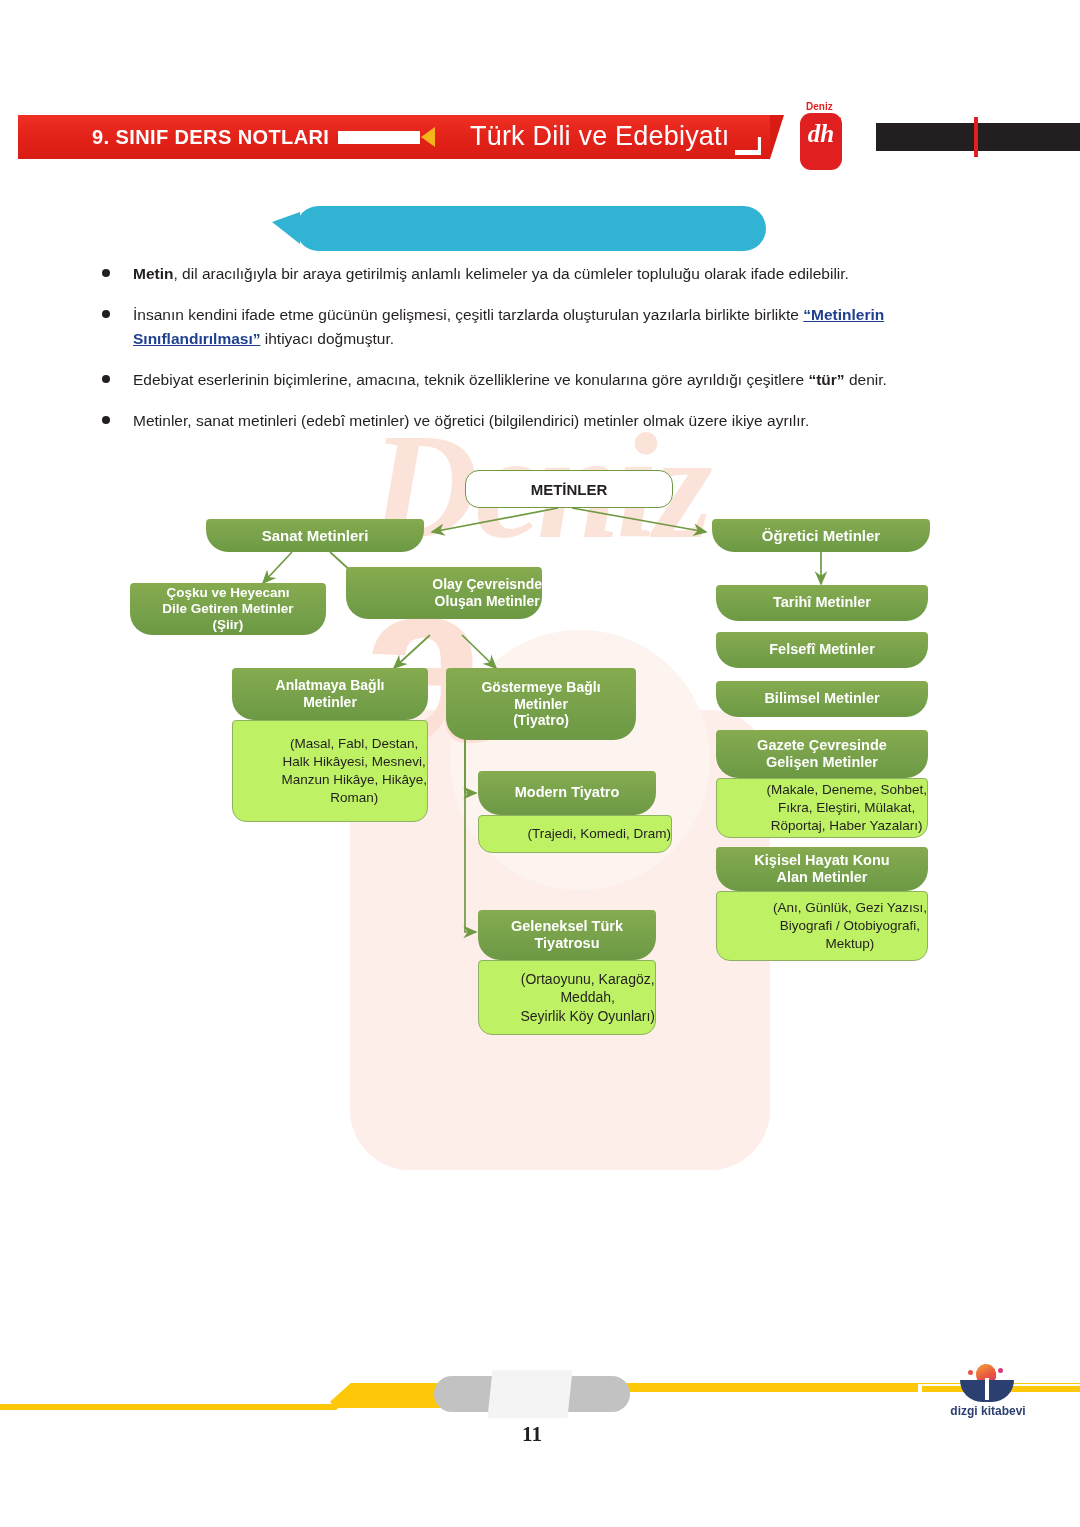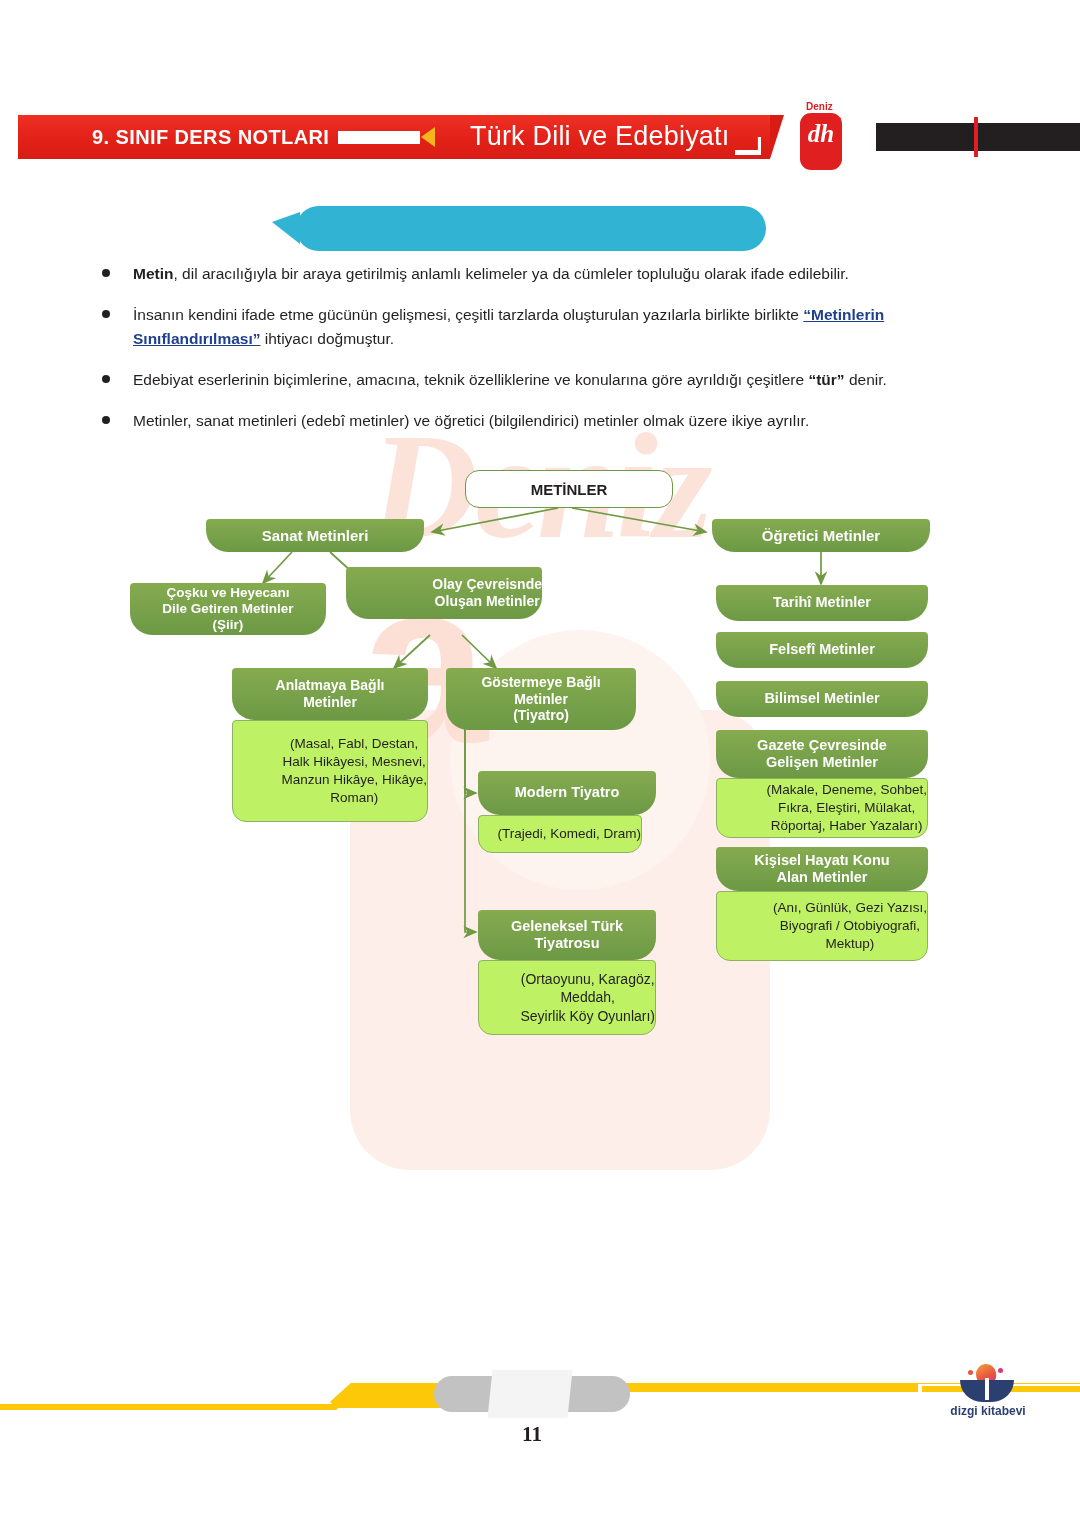--- a/index.html
+++ b/index.html
@@ -316,30 +316,30 @@
     <span>Anlatmaya Bağlı
 Metinler</span>
   </div>
   <div class="node wbox" style="left:232px;top:720px;width:196px;height:102px;font-size:13.5px;white-space:pre-line;">
     <span>(Masal, Fabl, Destan,
 Halk Hikâyesi, Mesnevi,
 Manzun Hikâye, Hikâye,
 Roman)</span>
   </div>
 
-  <div class="node gbox" style="left:446px;top:668px;width:190px;height:62px;font-size:14px;white-space:pre-line;">
+  <div class="node gbox" style="left:446px;top:668px;width:190px;height:72px;font-size:14px;white-space:pre-line;">
     <span>Göstermeye Bağlı
 Metinler
 (Tiyatro)</span>
   </div>
 
   <div class="node gbox" style="left:478px;top:771px;width:178px;height:44px;font-size:14.5px;">
     <span>Modern Tiyatro</span>
   </div>
-  <div class="node wbox" style="left:478px;top:815px;width:164px;height:38px;font-size:13.5px;">
+  <div class="node wbox" style="left:478px;top:815px;width:194px;height:38px;font-size:13.5px;">
     <span>(Trajedi, Komedi, Dram)</span>
   </div>
 
   <div class="node gbox" style="left:478px;top:910px;width:178px;height:50px;font-size:14.5px;white-space:pre-line;">
     <span>Geleneksel Türk
 Tiyatrosu</span>
   </div>
   <div class="node wbox" style="left:478px;top:960px;width:178px;height:75px;font-size:14px;white-space:pre-line;">
     <span>(Ortaoyunu, Karagöz,
 Meddah,

